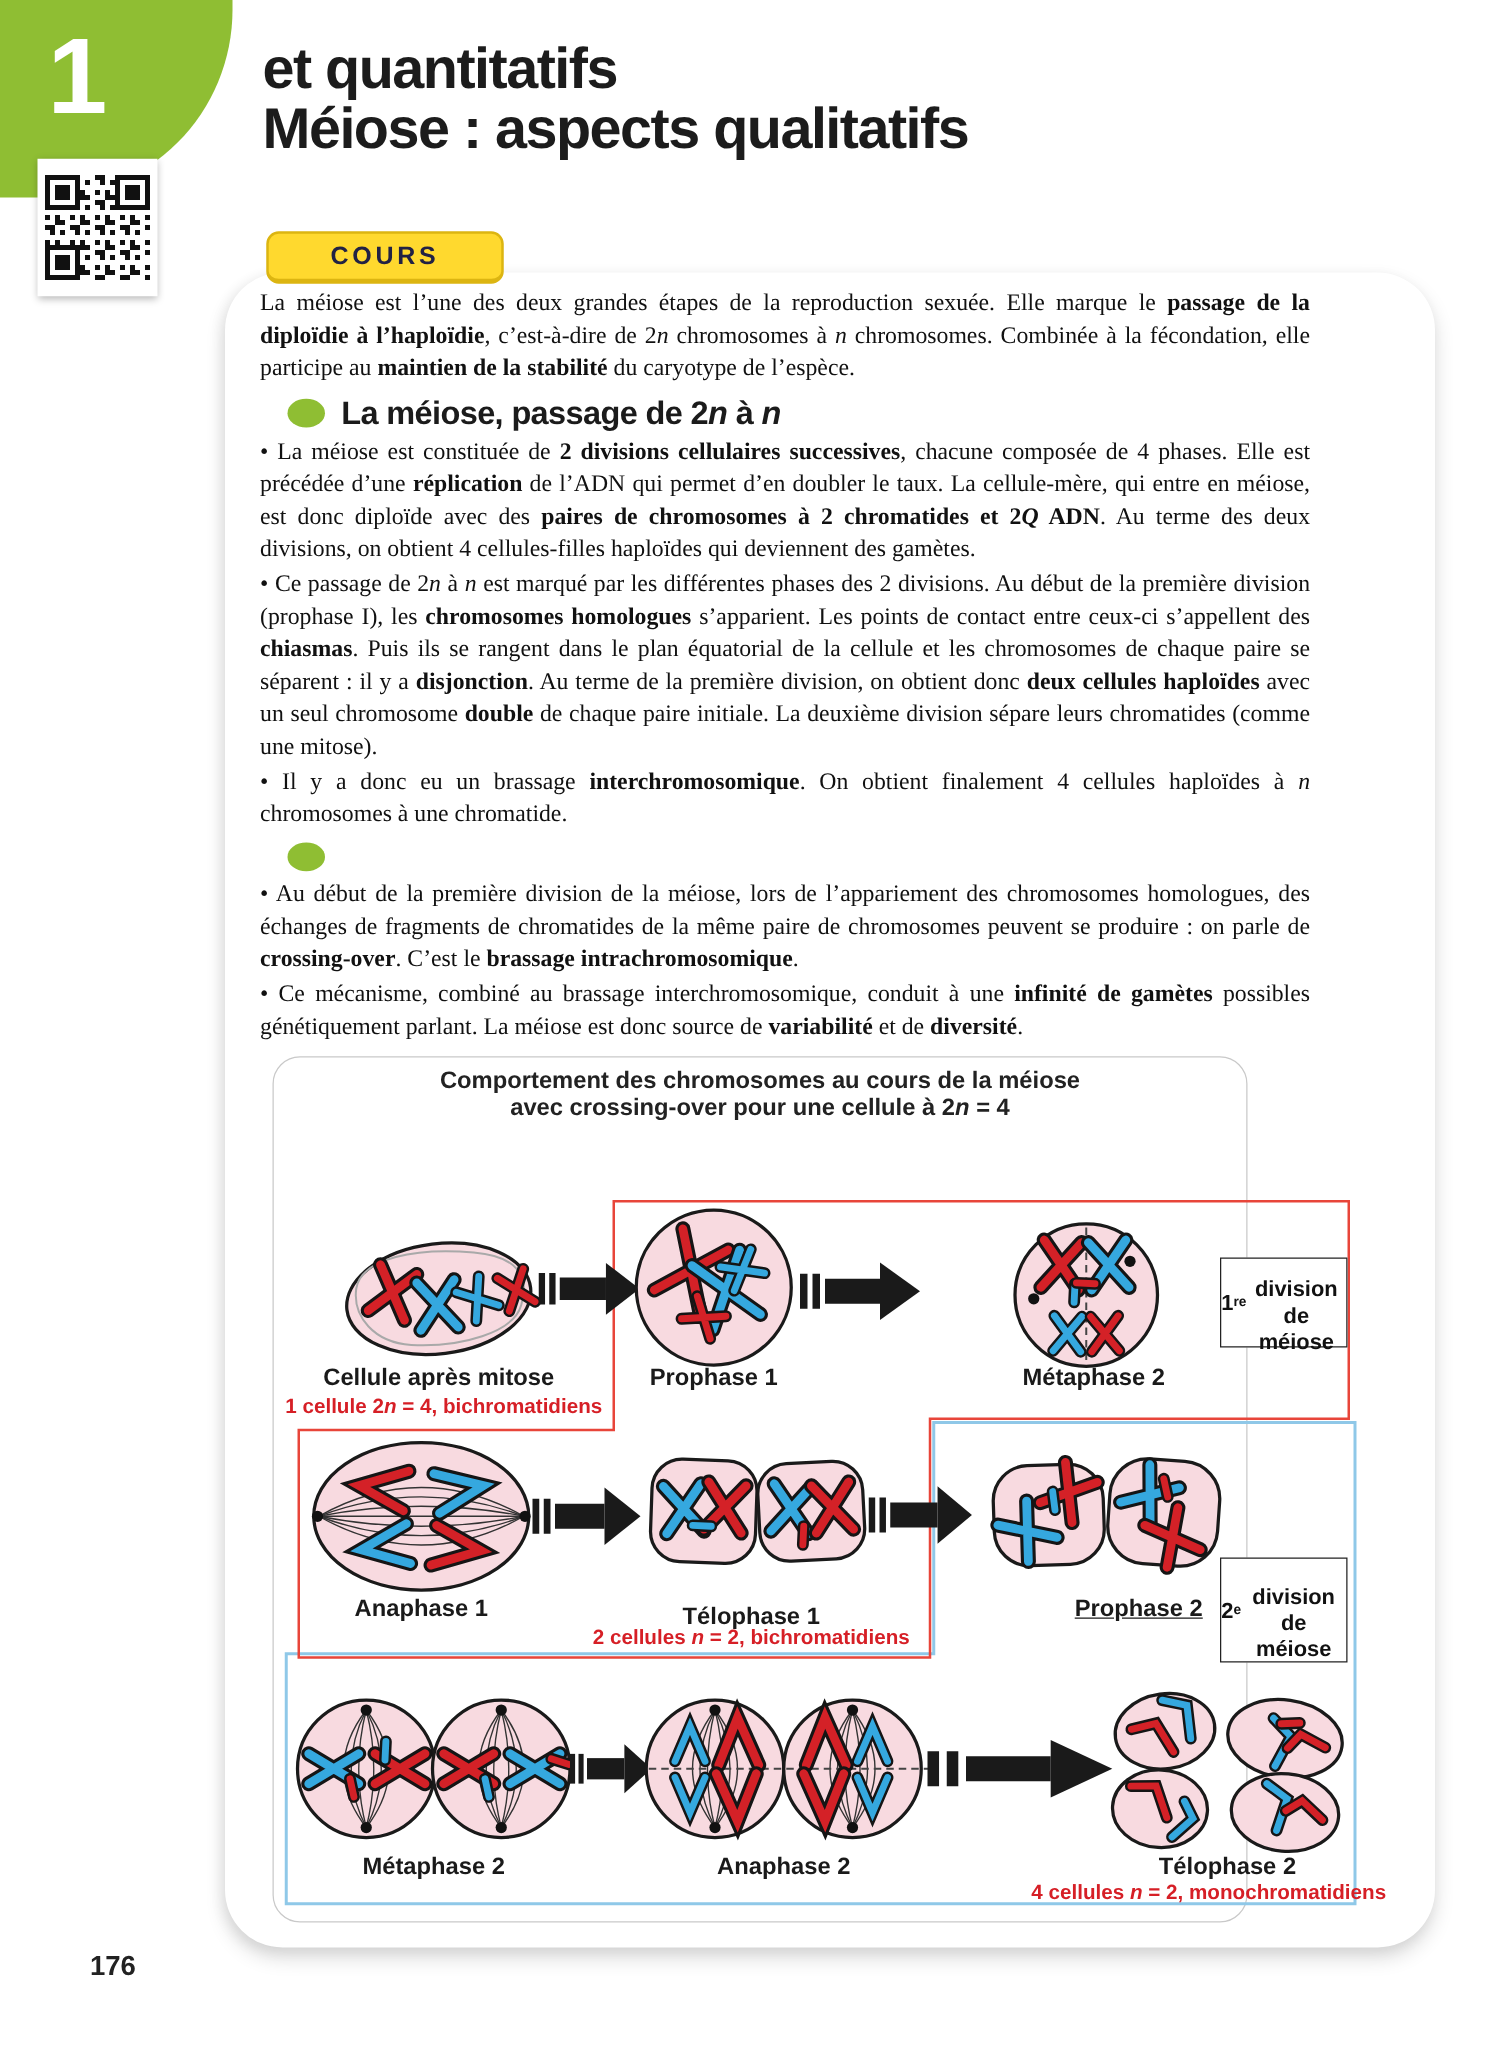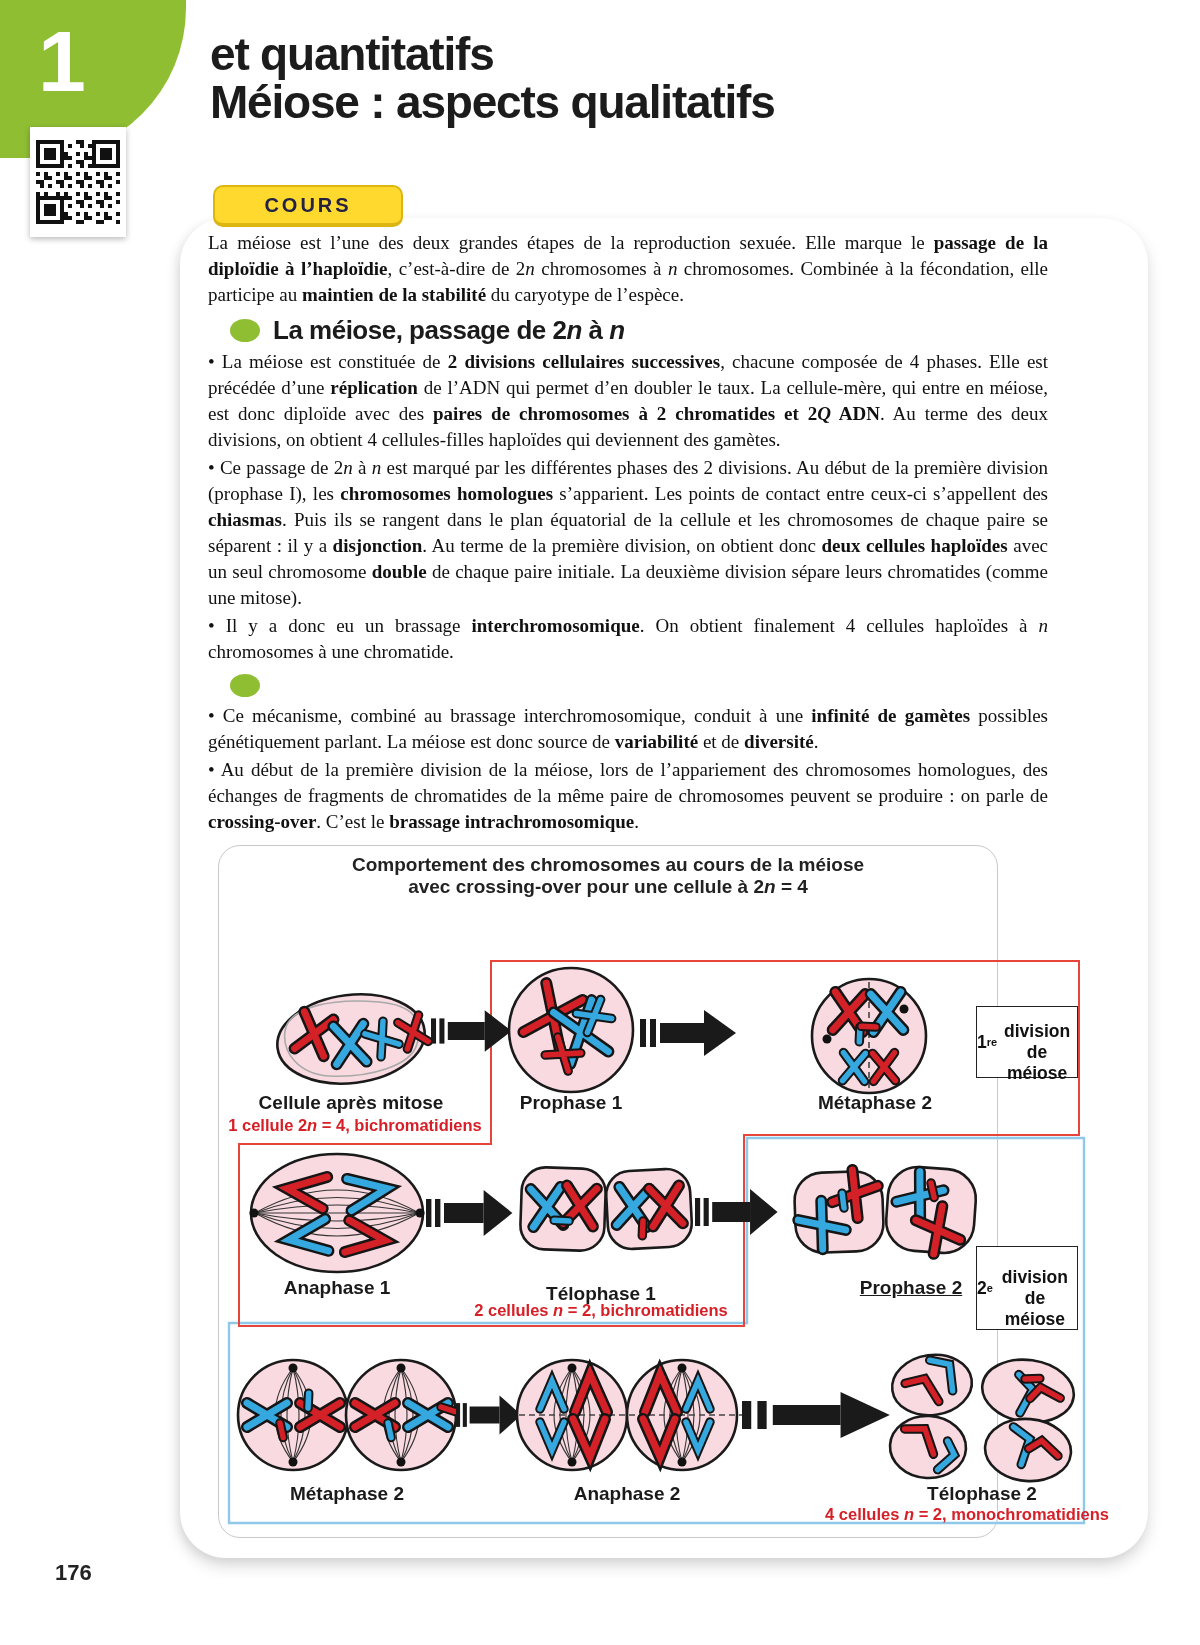--- a/index.html
+++ b/index.html
@@ -31,21 +31,21 @@
       border:1.6px solid #c9c9c9;border-radius:22px;z-index:2;box-sizing:border-box;}
   .ftitle{position:absolute;left:0;width:100%;text-align:center;font-weight:700;font-size:19px;color:#222;}
   .fig-svg{position:absolute;left:0;top:0;width:874px;height:693px;}
   .flabel{position:absolute;font-weight:700;font-size:19px;color:#1a1a1a;white-space:nowrap;
       transform:translateX(-50%);}
   .fsub{position:absolute;font-weight:700;font-size:16.5px;color:var(--c-label_red);white-space:nowrap;
       transform:translateX(-50%);}
   .divbox{position:absolute;border:1.7px solid #222;background:#fff;text-align:center;font-weight:700;
       font-size:17.5px;line-height:21px;color:#111;display:flex;align-items:center;justify-content:center;}
   .divbox sup{font-size:11px;}
-  .page-num{position:absolute;left:55px;top:1560px;font-size:22px;font-weight:600;color:#222;}
+  .page-num{position:absolute;left:72px;top:1560px;font-size:22px;font-weight:600;color:#222;}
 
   
   .cell{fill:var(--c-cell_fill);stroke:#1a1a1a;stroke-width:2.6px;}
   .thin{stroke:#333;stroke-width:1.1px;fill:none;}
   .nuc{stroke:#a9a9a9;stroke-width:1.6px;fill:none;}
   .ko{stroke:#151515;fill:none;stroke-linecap:round;}
   .cr{stroke:var(--c-red_chromosome);fill:none;stroke-linecap:round;}
   .cb{stroke:var(--c-blue_chromosome);fill:none;stroke-linecap:round;}
   .w-o{stroke-width:12px;} .w-c{stroke-width:7px;}
   .ws-o{stroke-width:9.5px;} .ws-c{stroke-width:5.5px;}
@@ -188,22 +188,22 @@
   <div class="sec-head">
     <span class="dot"></span>
     <span>La méiose, passage de 2<i>n</i> à <i>n</i></span>
   </div>
   <p>• La méiose est constituée de <b>2 divisions cellulaires successives</b>, chacune composée de 4 phases. Elle est précédée d’une <b>réplication</b> de l’ADN qui permet d’en doubler le taux. La cellule-mère, qui entre en méiose, est donc diploïde avec des <b>paires de chromosomes à 2 chromatides et 2<i>Q</i> ADN</b>. Au terme des deux divisions, on obtient 4 cellules-filles haploïdes qui deviennent des gamètes.</p>
   <p>• Ce passage de 2<i>n</i> à <i>n</i> est marqué par les différentes phases des 2 divisions. Au début de la première division (prophase I), les <b>chromosomes homologues</b> s’apparient. Les points de contact entre ceux-ci s’appellent des <b>chiasmas</b>. Puis ils se rangent dans le plan équatorial de la cellule et les chromosomes de chaque paire se séparent : il y a <b>disjonction</b>. Au terme de la première division, on obtient donc <b>deux cellules haploïdes</b> avec un seul chromosome <b>double</b> de chaque paire initiale. La deuxième division sépare leurs chromatides (comme une mitose).</p>
   <p>• Il y a donc eu un brassage <b>interchromosomique</b>. On obtient finalement 4 cellules haploïdes à <i>n</i> chromosomes à une chromatide.</p>
   <div class="sec-head">
     <span class="dot"></span>
   </div>
+  <p>• Au début de la première division de la méiose, lors de l’appariement des chromosomes homologues, des échanges de fragments de chromatides de la même paire de chromosomes peuvent se produire : on parle de <b>crossing-over</b>. C’est le <b>brassage intrachromosomique</b>.</p>
   <p>• Ce mécanisme, combiné au brassage interchromosomique, conduit à une <b>infinité de gamètes</b> possibles génétiquement parlant. La méiose est donc source de <b>variabilité</b> et de <b>diversité</b>.</p>
-  <p>• Au début de la première division de la méiose, lors de l’appariement des chromosomes homologues, des échanges de fragments de chromatides de la même paire de chromosomes peuvent se produire : on parle de <b>crossing-over</b>. C’est le <b>brassage intrachromosomique</b>.</p>
 </div>
 
 <div class="figure">
   <div class="ftitle" style="top:8px;">Comportement des chromosomes au cours de la méiose</div>
   <div class="ftitle" style="top:30px;">avec crossing-over pour une cellule à 2<i>n</i> = 4</div>
 
   <svg class="fig-svg" viewBox="0 0 874 693">
     <defs>
       <path id="X" d="M-15,-19 L15,19 M15,-19 L-15,19"></path>
       <path id="XS" d="M-11,-14 L11,14 M11,-14 L-11,14"></path>

